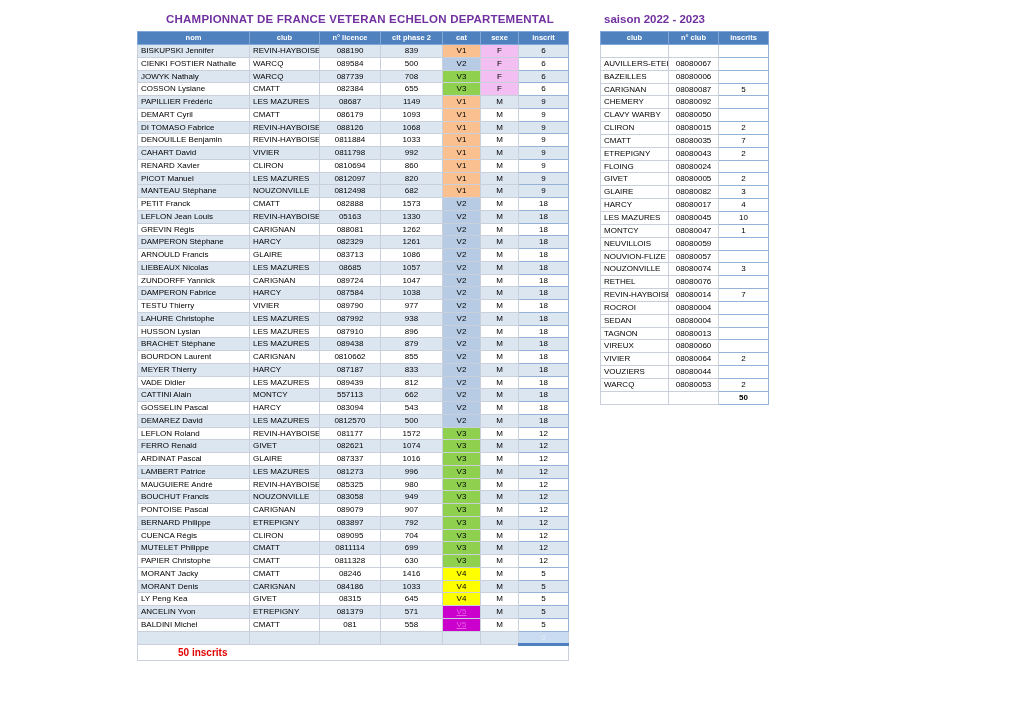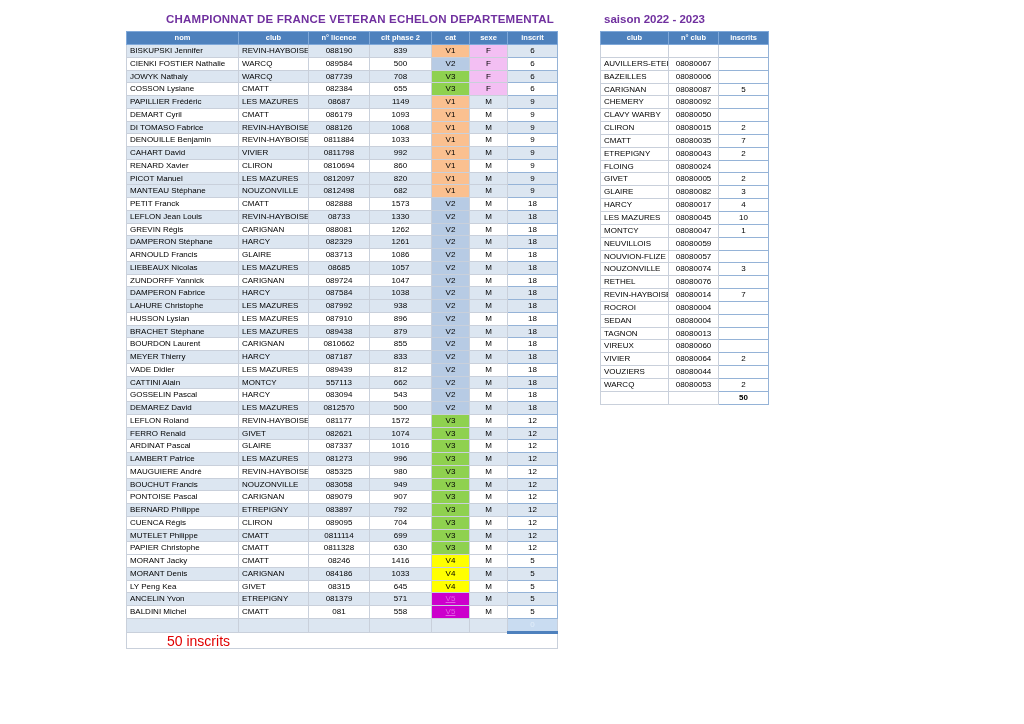--- a/index.html
+++ b/index.html
@@ -2,36 +2,36 @@
 <html><head>
 <meta charset="utf-8">
 <style>
   html,body{margin:0;padding:0;background:#ffffff;}
   .page{position:relative;width:1024px;height:724px;background:#ffffff;overflow:hidden;
         font-family:"Liberation Sans",sans-serif;}
   .main-title{position:absolute;top:13px;left:137px;width:446px;text-align:center;
         font-size:11.5px;font-weight:bold;color:#70309F;letter-spacing:.2px;white-space:nowrap;}
   .season{position:absolute;top:13px;left:604px;font-size:11.5px;font-weight:bold;color:#70309F;white-space:nowrap;}
   table{position:absolute;border-collapse:collapse;table-layout:fixed;font-size:8px;color:#000;}
-  table.players{left:126px;top:31px;width:431px;border:1px solid #97A1AD;}
+  table.players{left:137px;top:31px;width:431px;border:1px solid #97A1AD;}
   table.clubs{left:600px;top:31px;width:168px;border:1px solid #97A1AD;}
   th{background:#4E81BD;color:#ffffff;font-weight:bold;height:12px;line-height:12px;
      border:1px solid #7FA8D9;font-size:7.5px;padding:0 2px;text-align:center;overflow:hidden;white-space:nowrap;}
   td{border:1px solid #C9D0DB;height:11.75px;line-height:11.75px;padding:0 3px;
      overflow:hidden;white-space:nowrap;}
   .clubs td{height:11.85px;line-height:11.85px;}
   .odd{background:#DCE6F1;border-radius:6px;}
   .c{text-align:center;}
   .l{text-align:left;}
   .ins{border:1px solid #95B3D7;text-align:center;}
   .v5{color:#E55FE5;text-decoration:underline;}
   .sexe-f{background:#F3BFF3;}
   .active-cell{background:#C9DCF1;color:#E3EEF9;border-bottom:3px solid #4E81BD;text-align:center;}
   .footer-row td{height:14px;line-height:14px;background:#ffffff;}
-  .footer-text{color:#E00000;font-weight:normal;padding-left:40px;font-size:14px;}
+  .footer-text{color:#E00000;font-weight:bold;padding-left:40px;font-size:10px;}
   .total{font-weight:bold;}
 </style>
 </head>
 <body>
 
 <div class="page">
   <div class="main-title">CHAMPIONNAT DE FRANCE VETERAN ECHELON DEPARTEMENTAL</div>
   <div class="season">saison 2022 - 2023</div>
 
   <table class="players">
@@ -169,21 +169,21 @@
           <td class="l">CMATT</td>
           <td class="c">082888</td>
           <td class="c">1573</td>
           <td class="c" style="background: rgb(183, 203, 228);">V2</td>
           <td class="c">M</td>
           <td class="ins">18</td>
         </tr>
         <tr class="odd">
           <td class="l">LEFLON Jean Louis</td>
           <td class="l">REVIN-HAYBOISE</td>
-          <td class="c">08733</td>
+          <td class="c">05163</td>
           <td class="c">1330</td>
           <td class="c" style="background: rgb(183, 203, 228);">V2</td>
           <td class="c">M</td>
           <td class="ins">18</td>
         </tr>
         <tr>
           <td class="l">GREVIN Régis</td>
           <td class="l">CARIGNAN</td>
           <td class="c">088081</td>
           <td class="c">1262</td>
@@ -225,20 +225,29 @@
           <td class="c">1047</td>
           <td class="c" style="background: rgb(183, 203, 228);">V2</td>
           <td class="c">M</td>
           <td class="ins">18</td>
         </tr>
         <tr class="odd">
           <td class="l">DAMPERON Fabrice</td>
           <td class="l">HARCY</td>
           <td class="c">087584</td>
           <td class="c">1038</td>
+          <td class="c" style="background: rgb(183, 203, 228);">V2</td>
+          <td class="c">M</td>
+          <td class="ins">18</td>
+        </tr>
+        <tr>
+          <td class="l">TESTU Thierry</td>
+          <td class="l">VIVIER</td>
+          <td class="c">089790</td>
+          <td class="c">977</td>
           <td class="c" style="background: rgb(183, 203, 228);">V2</td>
           <td class="c">M</td>
           <td class="ins">18</td>
         </tr>
         <tr class="odd">
           <td class="l">LAHURE Christophe</td>
           <td class="l">LES MAZURES</td>
           <td class="c">087992</td>
           <td class="c">938</td>
           <td class="c" style="background: rgb(183, 203, 228);">V2</td>

